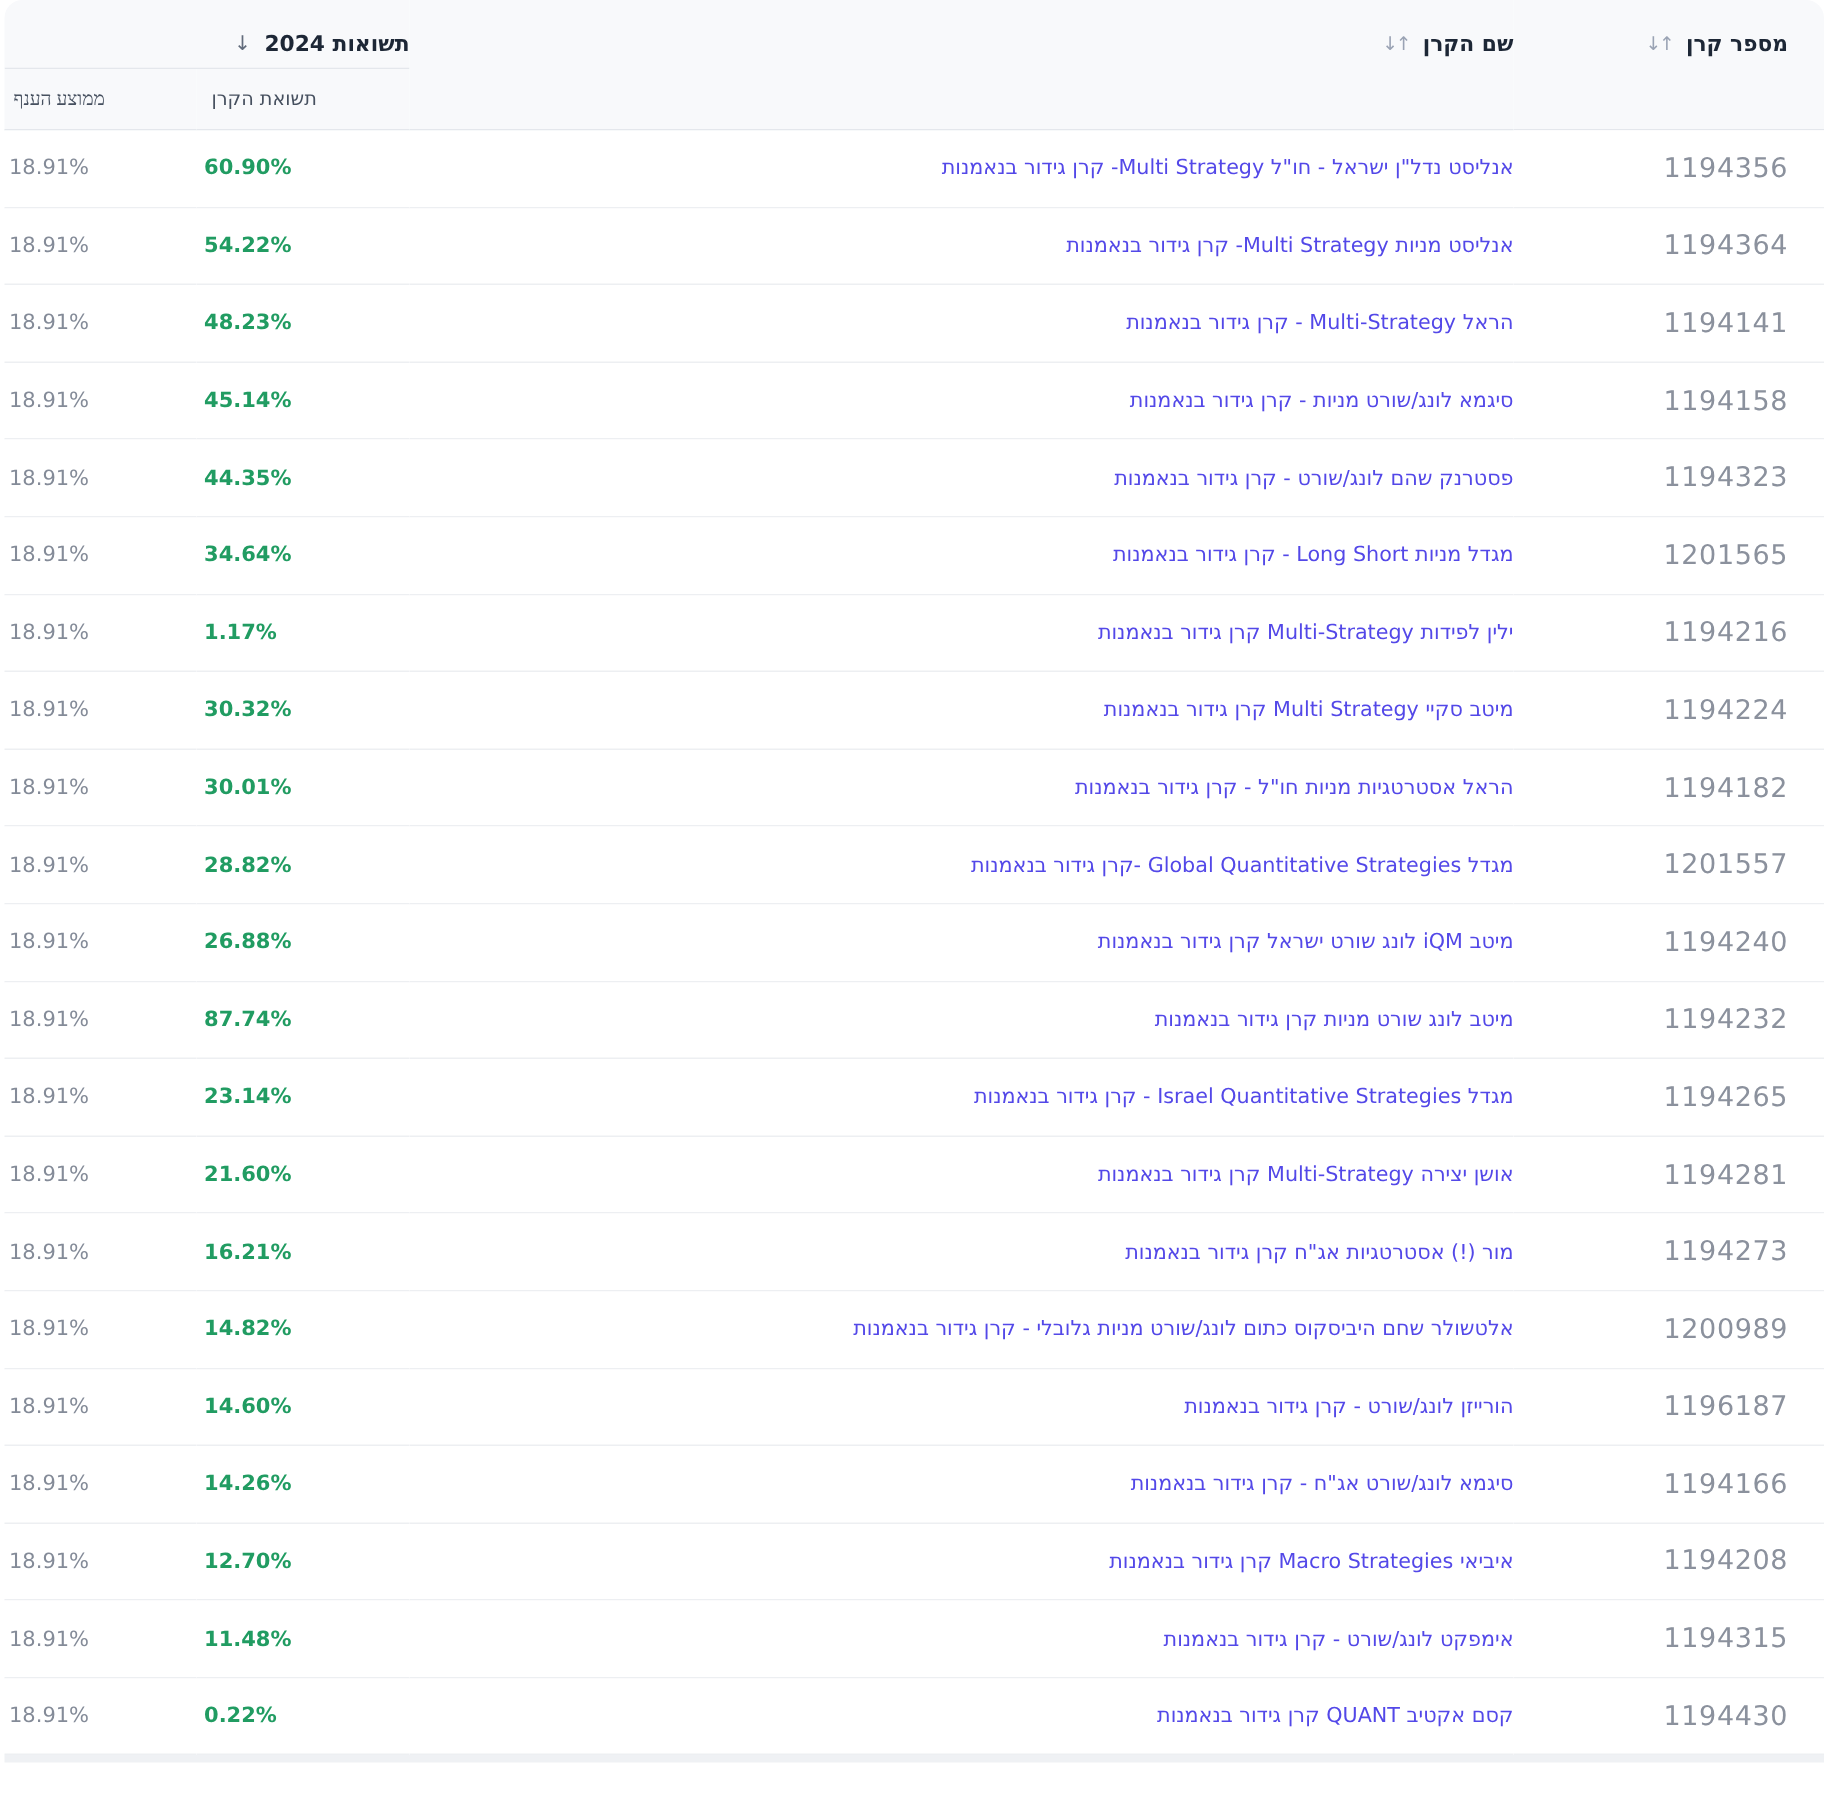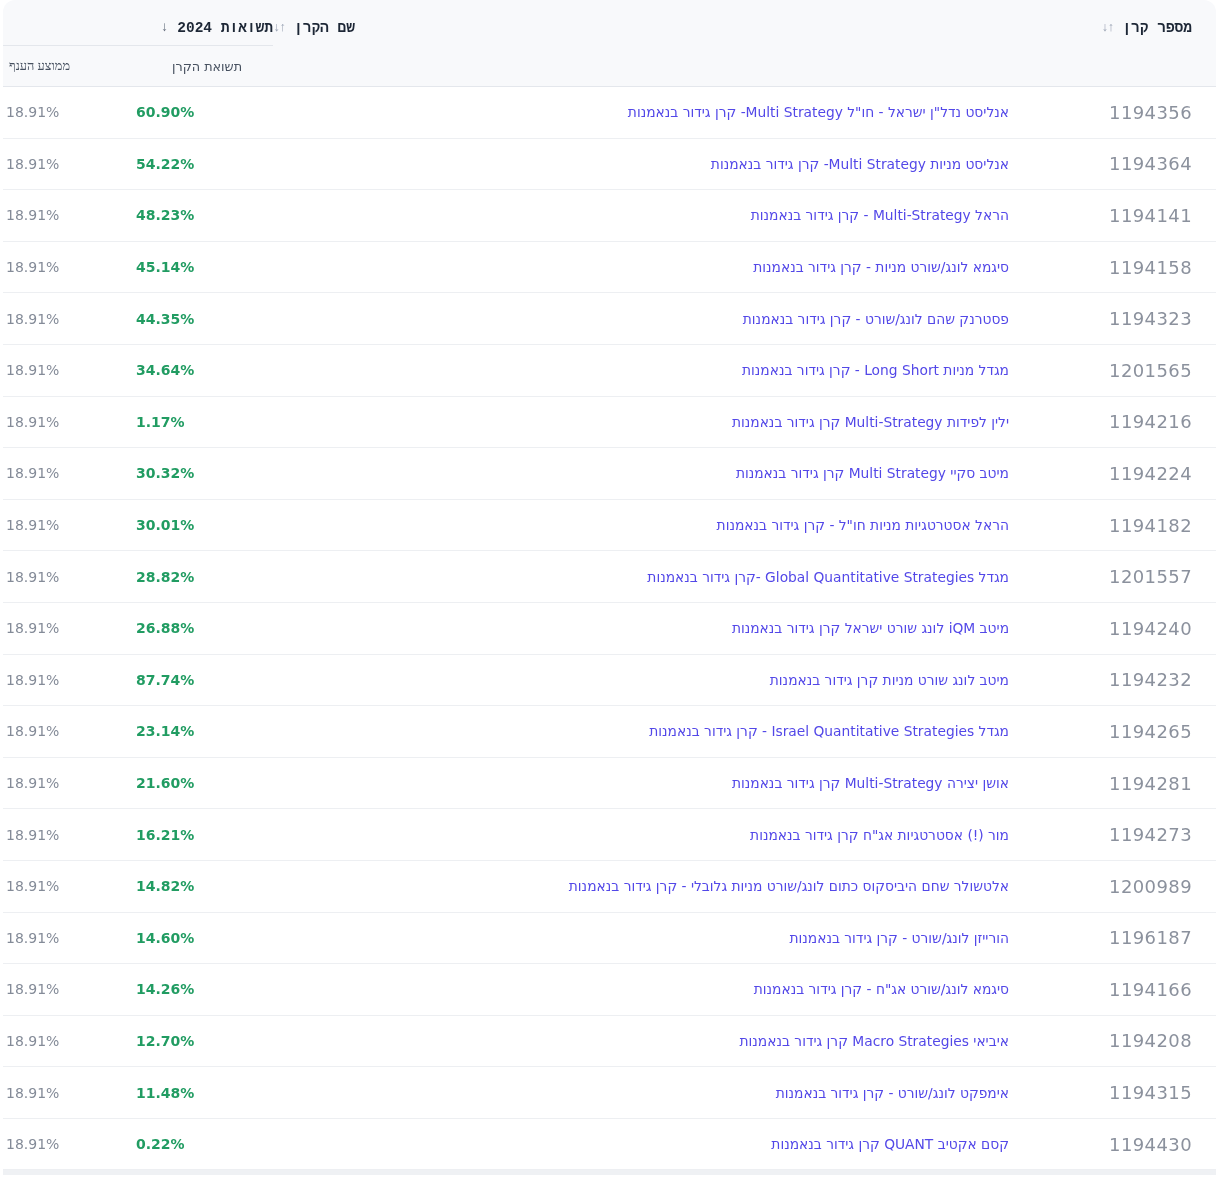--- a/index.html
+++ b/index.html
@@ -28,37 +28,37 @@
   col.c-name{width:auto;}
   col.c-ret{width:142px;}
   col.c-avg{width:128px;}
 
   thead th{
     background:var(--header-bg);
     font-weight:700;color:var(--hdr-dark);
     border-bottom:1px solid var(--hdr-line);
     padding:0;
   }
-  tr.main-hrow th{height:46px;vertical-align:top;font-family:Liberation Mono, monospace;}
+  tr.main-hrow th{height:46px;vertical-align:top;}
   tr.main-hrow th.th-num,tr.main-hrow th.th-name{vertical-align:top;padding-top:19px;}
   th.th-num{text-align:right;padding-left:0;padding-right:24px;border-top-right-radius:12px;}
-  th.th-name{text-align:left;}
+  th.th-name{text-align:right;}
   th.th-group{text-align:right;vertical-align:top;padding-top:19px;padding-left:4px;border-top-left-radius:12px;}
   .hlabel{font-size:14.5px;line-height:1;}
   .sort-pair{
     font-size:12.5px;color:var(--sort-gray);letter-spacing:-1.5px;
     margin-left:0;margin-right:9px;font-weight:400;position:relative;top:-1px;
     display:inline-block;
   }
   .sort-desc{
     font-size:13.5px;color:var(--sort-active);margin-right:9px;font-weight:400;
     display:inline-block;position:relative;top:-1px;
   }
   tr.sub-hrow th{height:41px;vertical-align:middle;font-weight:500;color:var(--sub-gray);font-size:12.8px;}
-  th.th-ret{text-align:center;padding-left:10px;}
+  th.th-ret{text-align:left;padding-left:10px;}
   th.th-avg{text-align:right;padding-left:3px;text-align:right;}
   th.th-avg .sublabel{float:left;padding-left:3px;font-family:Liberation Serif, serif;}
 
   tbody td{
     height:51.6px;border-bottom:1px solid var(--row-line);
     padding:0;vertical-align:middle;background:#ffffff;
   }
   td.td-num{text-align:right;padding-right:24px;color:var(--num-gray);font-size:18px;letter-spacing:.4px;}
   td.td-name{text-align:right;font-size:13.8px;}
   td.td-name a{color:var(--link);text-decoration:none;}

